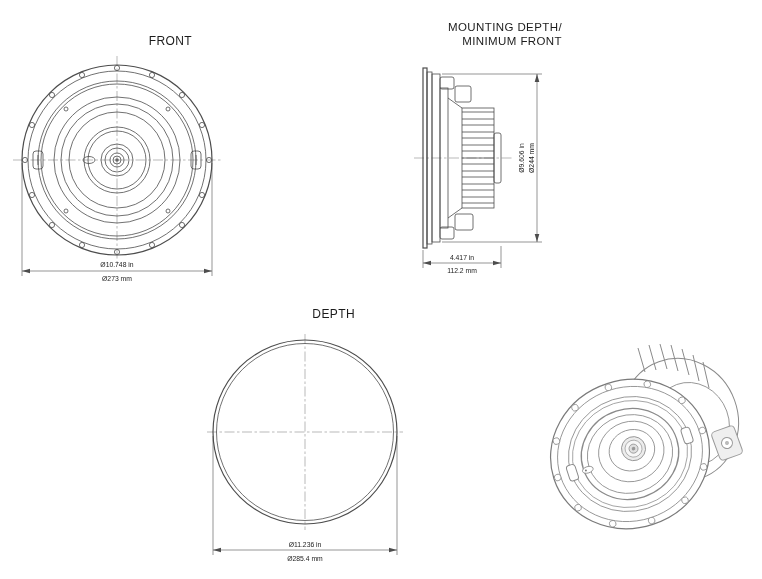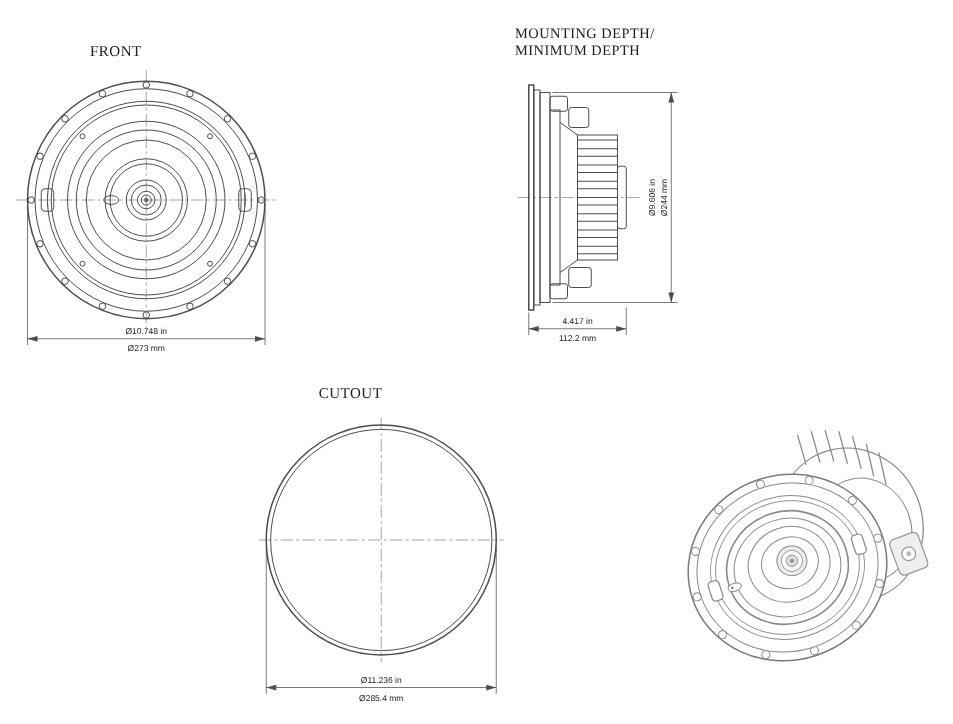--- a/index.html
+++ b/index.html
@@ -3,24 +3,23 @@
 <meta charset="utf-8">
 <style>
   html,body{margin:0;padding:0;}
   body{
     width:762px;height:579px;background:#ffffff;
     font-family:"Liberation Sans",sans-serif;
     position:relative;overflow:hidden;color:#111;
   }
   .canvas{position:absolute;inset:0;}
   .view-title{
-    position:absolute;text-align:left;
+    position:absolute;text-align:right;
     font-size:12px;letter-spacing:.4px;color:#1c1c1c;
     line-height:1.25;
-    font-family:Liberation Serif, serif;
   }
   svg{position:absolute;overflow:visible;}
   svg text{
     font-family:"Liberation Sans",sans-serif;
     font-size:6.8px;fill:#222;
   }
   .thin{stroke:#4d4d4d;stroke-width:.8;fill:none;}
   .med{stroke:#4d4d4d;stroke-width:1.2;fill:none;}
   .dim{stroke:#4d4d4d;stroke-width:.6;fill:none;}
   .cl{stroke:#8a8a8a;stroke-width:.6;fill:none;stroke-dasharray:10 2.5 2.5 2.5;}
@@ -96,21 +95,21 @@
       <line class="dim" x1="17" y1="216" x2="207" y2="216"></line>
       <polygon class="arrow" points="17,216 25,213.7 25,218.3"></polygon>
       <polygon class="arrow" points="207,216 199,213.7 199,218.3"></polygon>
       <text x="112" y="212" text-anchor="middle">Ø10.748 in</text>
       <text x="112" y="226" text-anchor="middle">Ø273 mm</text>
     </g>
   </svg>
 
   <div class="view-title" style="left:412px;top:20px;width:150px;font-size:11.5px;">
     <span>MOUNTING DEPTH/</span><br>
-    <span>MINIMUM DEPTH</span>
+    <span>MINIMUM FRONT</span>
   </div>
 
   <svg style="left:410px;top:58px;" width="140" height="222" viewBox="0 0 140 222">
     <line class="cl" x1="4" y1="100" x2="102" y2="100"></line>
     <g>
 
       <rect class="med" x="13" y="10" width="4" height="180" fill="#fff"></rect>
       <rect class="thin" x="17" y="14" width="5" height="172" fill="#fff"></rect>
 
       <rect class="thin" x="22" y="16" width="8" height="168" fill="#fff"></rect>
@@ -145,21 +144,21 @@
       <line class="dim" x1="13" y1="192" x2="13" y2="210"></line>
       <line class="dim" x1="91" y1="188" x2="91" y2="210"></line>
       <line class="dim" x1="13" y1="205" x2="91" y2="205"></line>
       <polygon class="arrow" points="13,205 21,202.7 21,207.3"></polygon>
       <polygon class="arrow" points="91,205 83,202.7 83,207.3"></polygon>
       <text x="52" y="201.5" text-anchor="middle">4.417 in</text>
       <text x="52" y="214.5" text-anchor="middle">112.2 mm</text>
     </g>
   </svg>
 
-  <div class="view-title" style="left:255px;top:307px;width:100px;">CUTOUT</div>
+  <div class="view-title" style="left:255px;top:307px;width:100px;">DEPTH</div>
 
   <svg style="left:203px;top:330px;" width="204" height="245" viewBox="0 0 204 245">
     <g>
       <line class="cl" x1="4" y1="102" x2="200" y2="102"></line>
       <line class="cl" x1="102" y1="4" x2="102" y2="200"></line>
     </g>
     <g>
       <circle class="med" cx="102" cy="102" r="92"></circle>
       <circle class="thin" cx="102" cy="102" r="88.5"></circle>
     </g>

